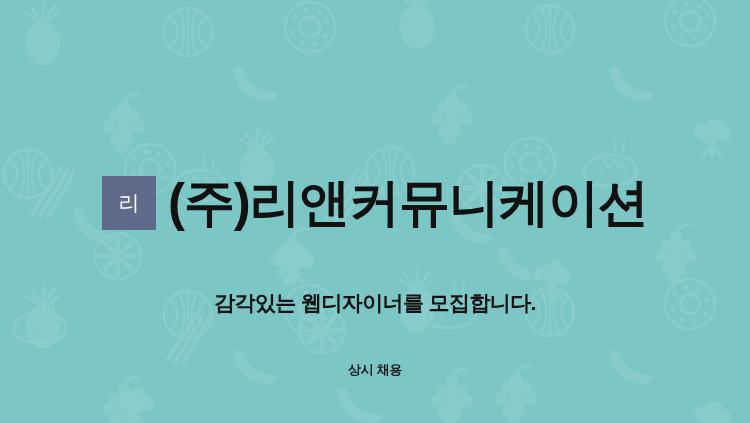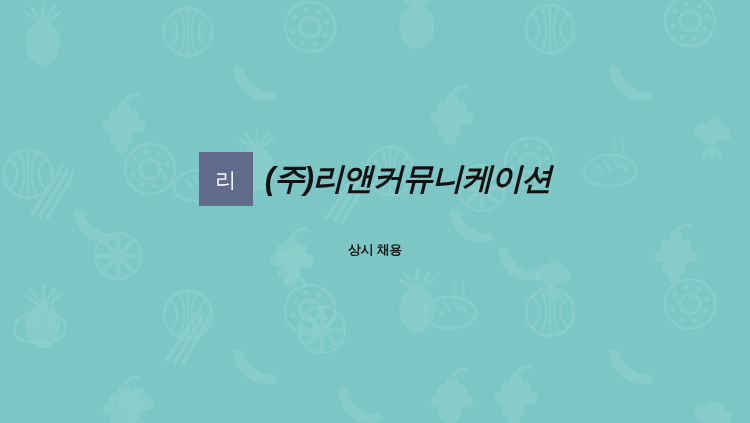--- a/index.html
+++ b/index.html
@@ -59,26 +59,25 @@
   #logo-badge-text {
     color: #ffffff;
     font-size: 21px;
     font-weight: 400;
     line-height: 1;
     letter-spacing: 0px;
   }
 
   #company-name {
     color: #111111;
-    font-size: 31px;
+    font-size: 51px;
     font-weight: 700;
     line-height: 1.05;
     letter-spacing: -1.2px;
     white-space: nowrap;
-    font-style: italic;
   }
 
   #headline {
     margin-top: 26px;
     color: #121212;
     font-size: 21px;
     font-weight: 700;
     letter-spacing: -0.6px;
     line-height: 1.2;
     white-space: nowrap;
@@ -217,17 +216,18 @@
 
   <div id="content">
 
     <div id="title-row">
       <div id="logo-badge">
         <span id="logo-badge-text">리</span>
       </div>
       <h1 id="company-name">(주)리앤커뮤니케이션</h1>
     </div>
 
+    <p id="headline">감각있는 웹디자이너를 모집합니다.</p>
 
     <p id="employment-type">상시 채용</p>
 
   </div>
 </div>
 
 </body></html>

